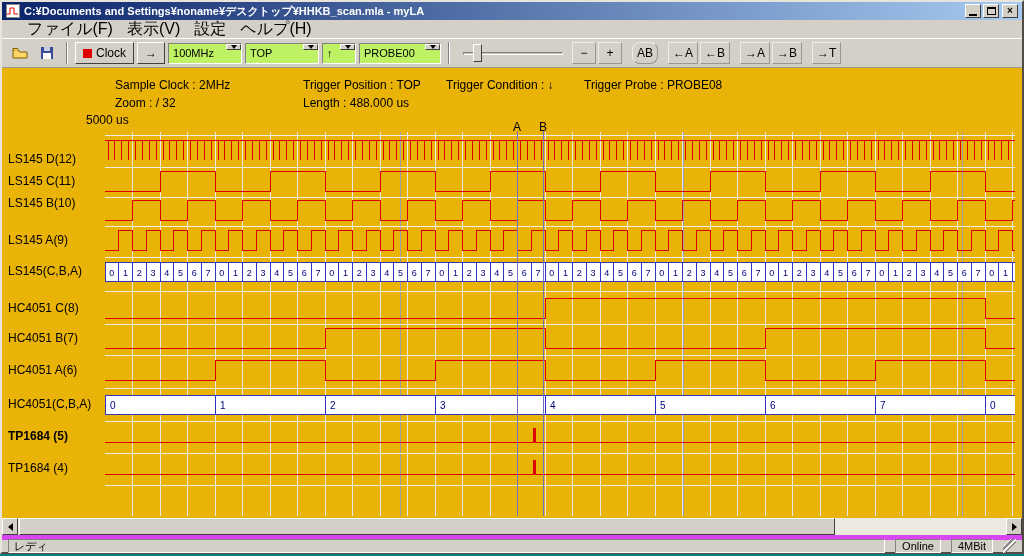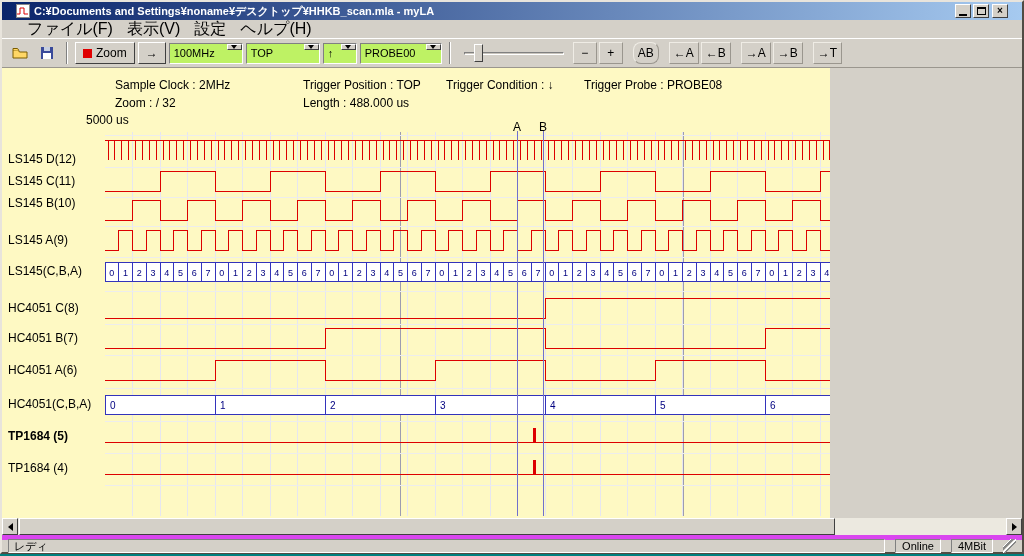--- a/index.html
+++ b/index.html
@@ -2,21 +2,21 @@
 <html><head>
 <meta charset="utf-8">
 <style>
   *{box-sizing:border-box;margin:0;padding:0}
   html,body{width:1024px;height:556px;background:#00807e;font-family:"Liberation Sans",sans-serif}
   .window{position:absolute;left:0;top:0;width:1024px;height:554px;background:#d4d0c8;
           border:2px solid;border-color:#e8e4dc #504c44 #504c44 #e8e4dc}
   
   .titlebar{position:absolute;left:0;top:0;width:1020px;height:18px;
             background:linear-gradient(90deg,#0a246a,#a6caf0);
-            display:flex;align-items:center;padding:0 14px;gap:2px}
+            display:flex;align-items:center;padding:0 4px;gap:2px}
   .app-icon{width:14px;height:14px;flex:0 0 auto}
   .title-text{flex:1;color:#fff;font-size:11px;font-weight:bold;white-space:nowrap;overflow:hidden;padding-left:2px}
   .t-btn{width:16px;height:14px;background:#d4d0c8;border:1px solid;border-color:#fff #404040 #404040 #fff;
          display:flex;align-items:center;justify-content:center;flex:0 0 auto;font-size:10px;font-weight:bold;line-height:10px}
   .g-min{width:8px;height:2px;background:#000;margin-top:8px}
   .g-max{width:9px;height:8px;border:1px solid #000;border-top-width:2px}
   
   .menubar{position:absolute;left:16px;top:18px;width:1020px;height:18px;display:flex;align-items:center;
            padding-left:2px;font-size:16px;color:#000}
   .menu-item{padding:1px 7px;cursor:default}
@@ -36,21 +36,21 @@
   .tri-down{width:0;height:0;border-left:3px solid transparent;border-right:3px solid transparent;border-top:4px solid #000}
   .slider{position:relative;width:100px;height:22px;margin:0 6px}
   .groove{position:absolute;left:0;right:0;top:10px;height:3px;background:#c8c4bc;
           border:1px solid;border-color:#808080 #fff #fff #808080}
   .thumb{position:absolute;left:10px;top:2px;width:9px;height:18px;background:#d4d0c8;
          border:1px solid;border-color:#fff #404040 #404040 #fff}
   .flat-btn{height:22px;min-width:24px;background:#d4d0c8;border:1px solid;
             border-color:#efece5 #9a968e #9a968e #efece5;font-size:12px;
             display:flex;align-items:center;justify-content:center;padding:0 4px}
   
-  .client{position:absolute;left:0;top:66px;width:828px;height:450px;background:#fef9c3;overflow:hidden}
+  .client{position:absolute;left:0;top:66px;width:1020px;height:450px;background:#eab308;overflow:hidden}
   .info{position:absolute;font-size:12px;color:#000;white-space:nowrap}
   .time-label{position:absolute;left:84px;top:45px;font-size:12px;color:#000}
   .ch-label{position:absolute;left:6px;font-size:12px;height:15px;color:#000;white-space:nowrap}
   .marker-label{position:absolute;top:52px;width:18px;text-align:center;font-size:12px;color:#000}
   #wave-svg{position:absolute;left:103px;top:44px}
   
   .hscroll{position:absolute;left:0;top:516px;width:1020px;height:17px;background:#ece9e0}
   .sb-btn{position:absolute;top:0;width:16px;height:17px;background:#d4d0c8;
           border:1px solid;border-color:#fff #404040 #404040 #fff;
           display:flex;align-items:center;justify-content:center}
@@ -107,21 +107,21 @@
     <span class="icon-btn">
       <svg width="14" height="14">
           <rect x="1" y="1" width="12" height="12" fill="#3a4a9a"></rect>
           <rect x="4" y="1" width="6" height="4" fill="#c8d0e0"></rect>
           <rect x="3" y="7" width="8" height="6" fill="#ffffff"></rect>
         </svg>
     </span>
     <span class="sep"></span>
     <span class="raised">
       <span class="stop-square"></span>
-      <span>Zoom</span>
+      <span>Clock</span>
     </span>
     <span class="raised run">→</span>
     <span class="dropdown" style="width:74px">
       <span class="dd-text">100MHz</span>
       <span class="dd-btn">
           <i class="tri-down"></i>
         </span>
     </span>
     <span class="dropdown" style="width:74px">
       <span class="dd-text">TOP</span>

